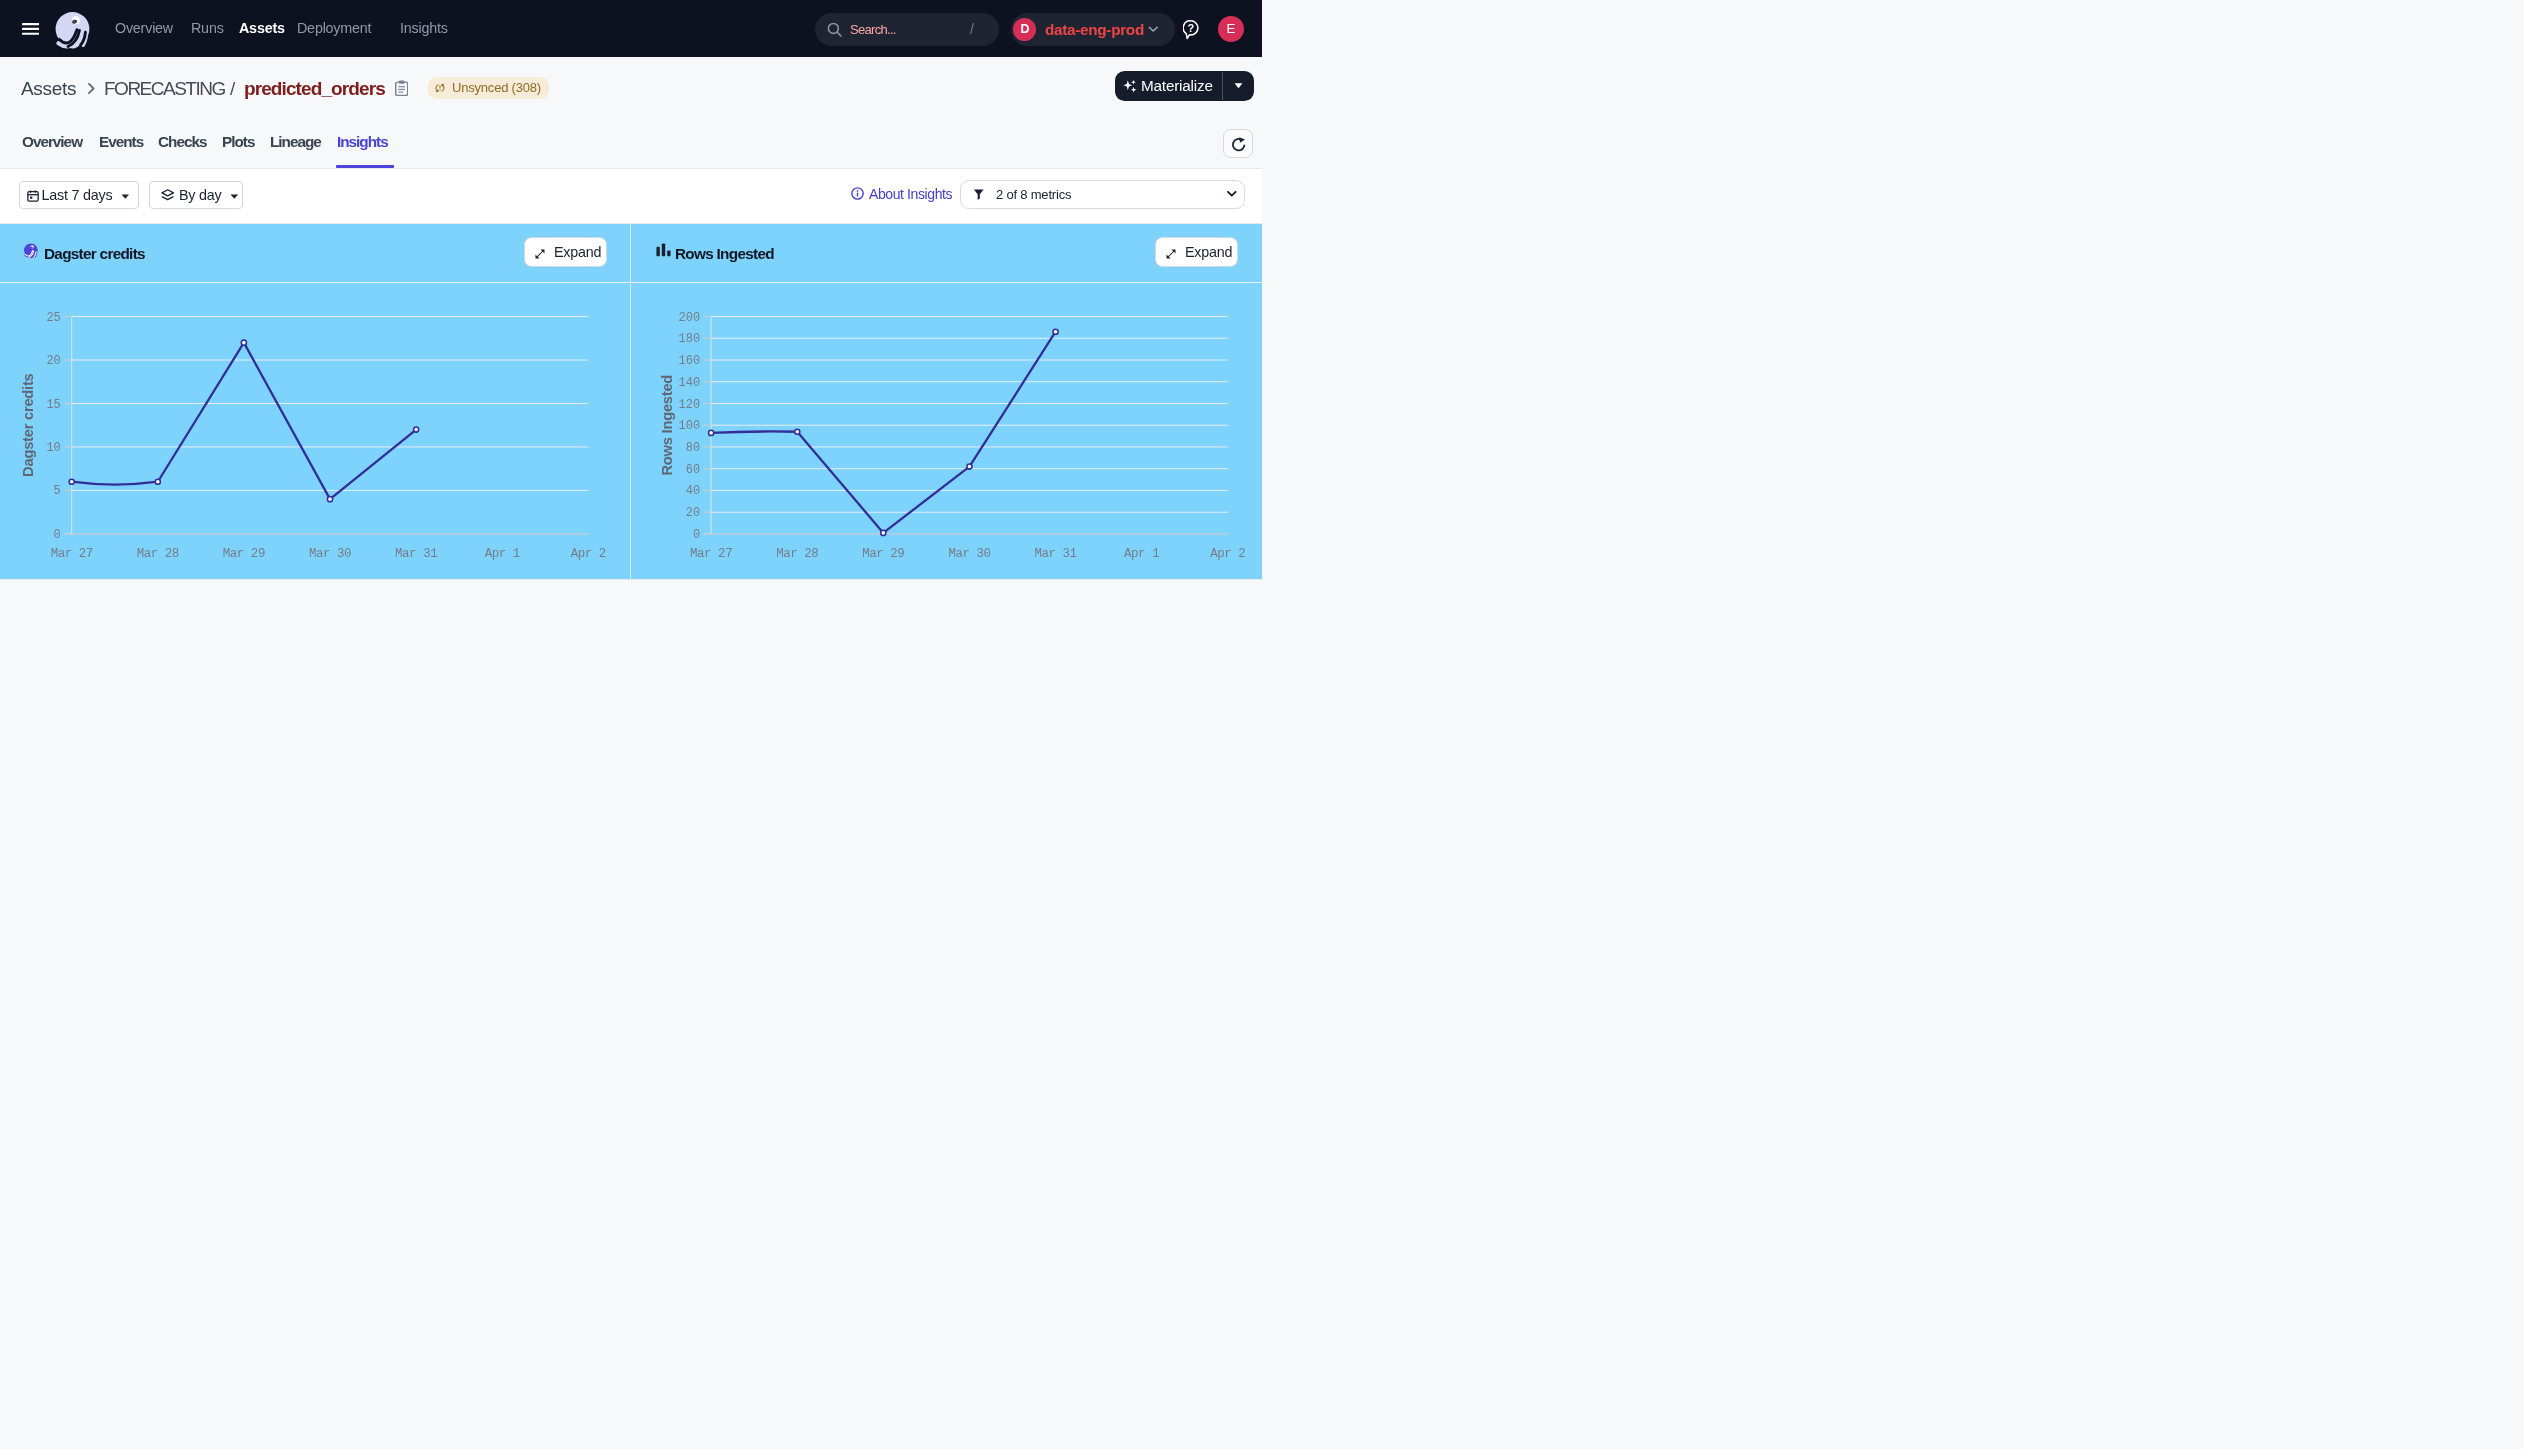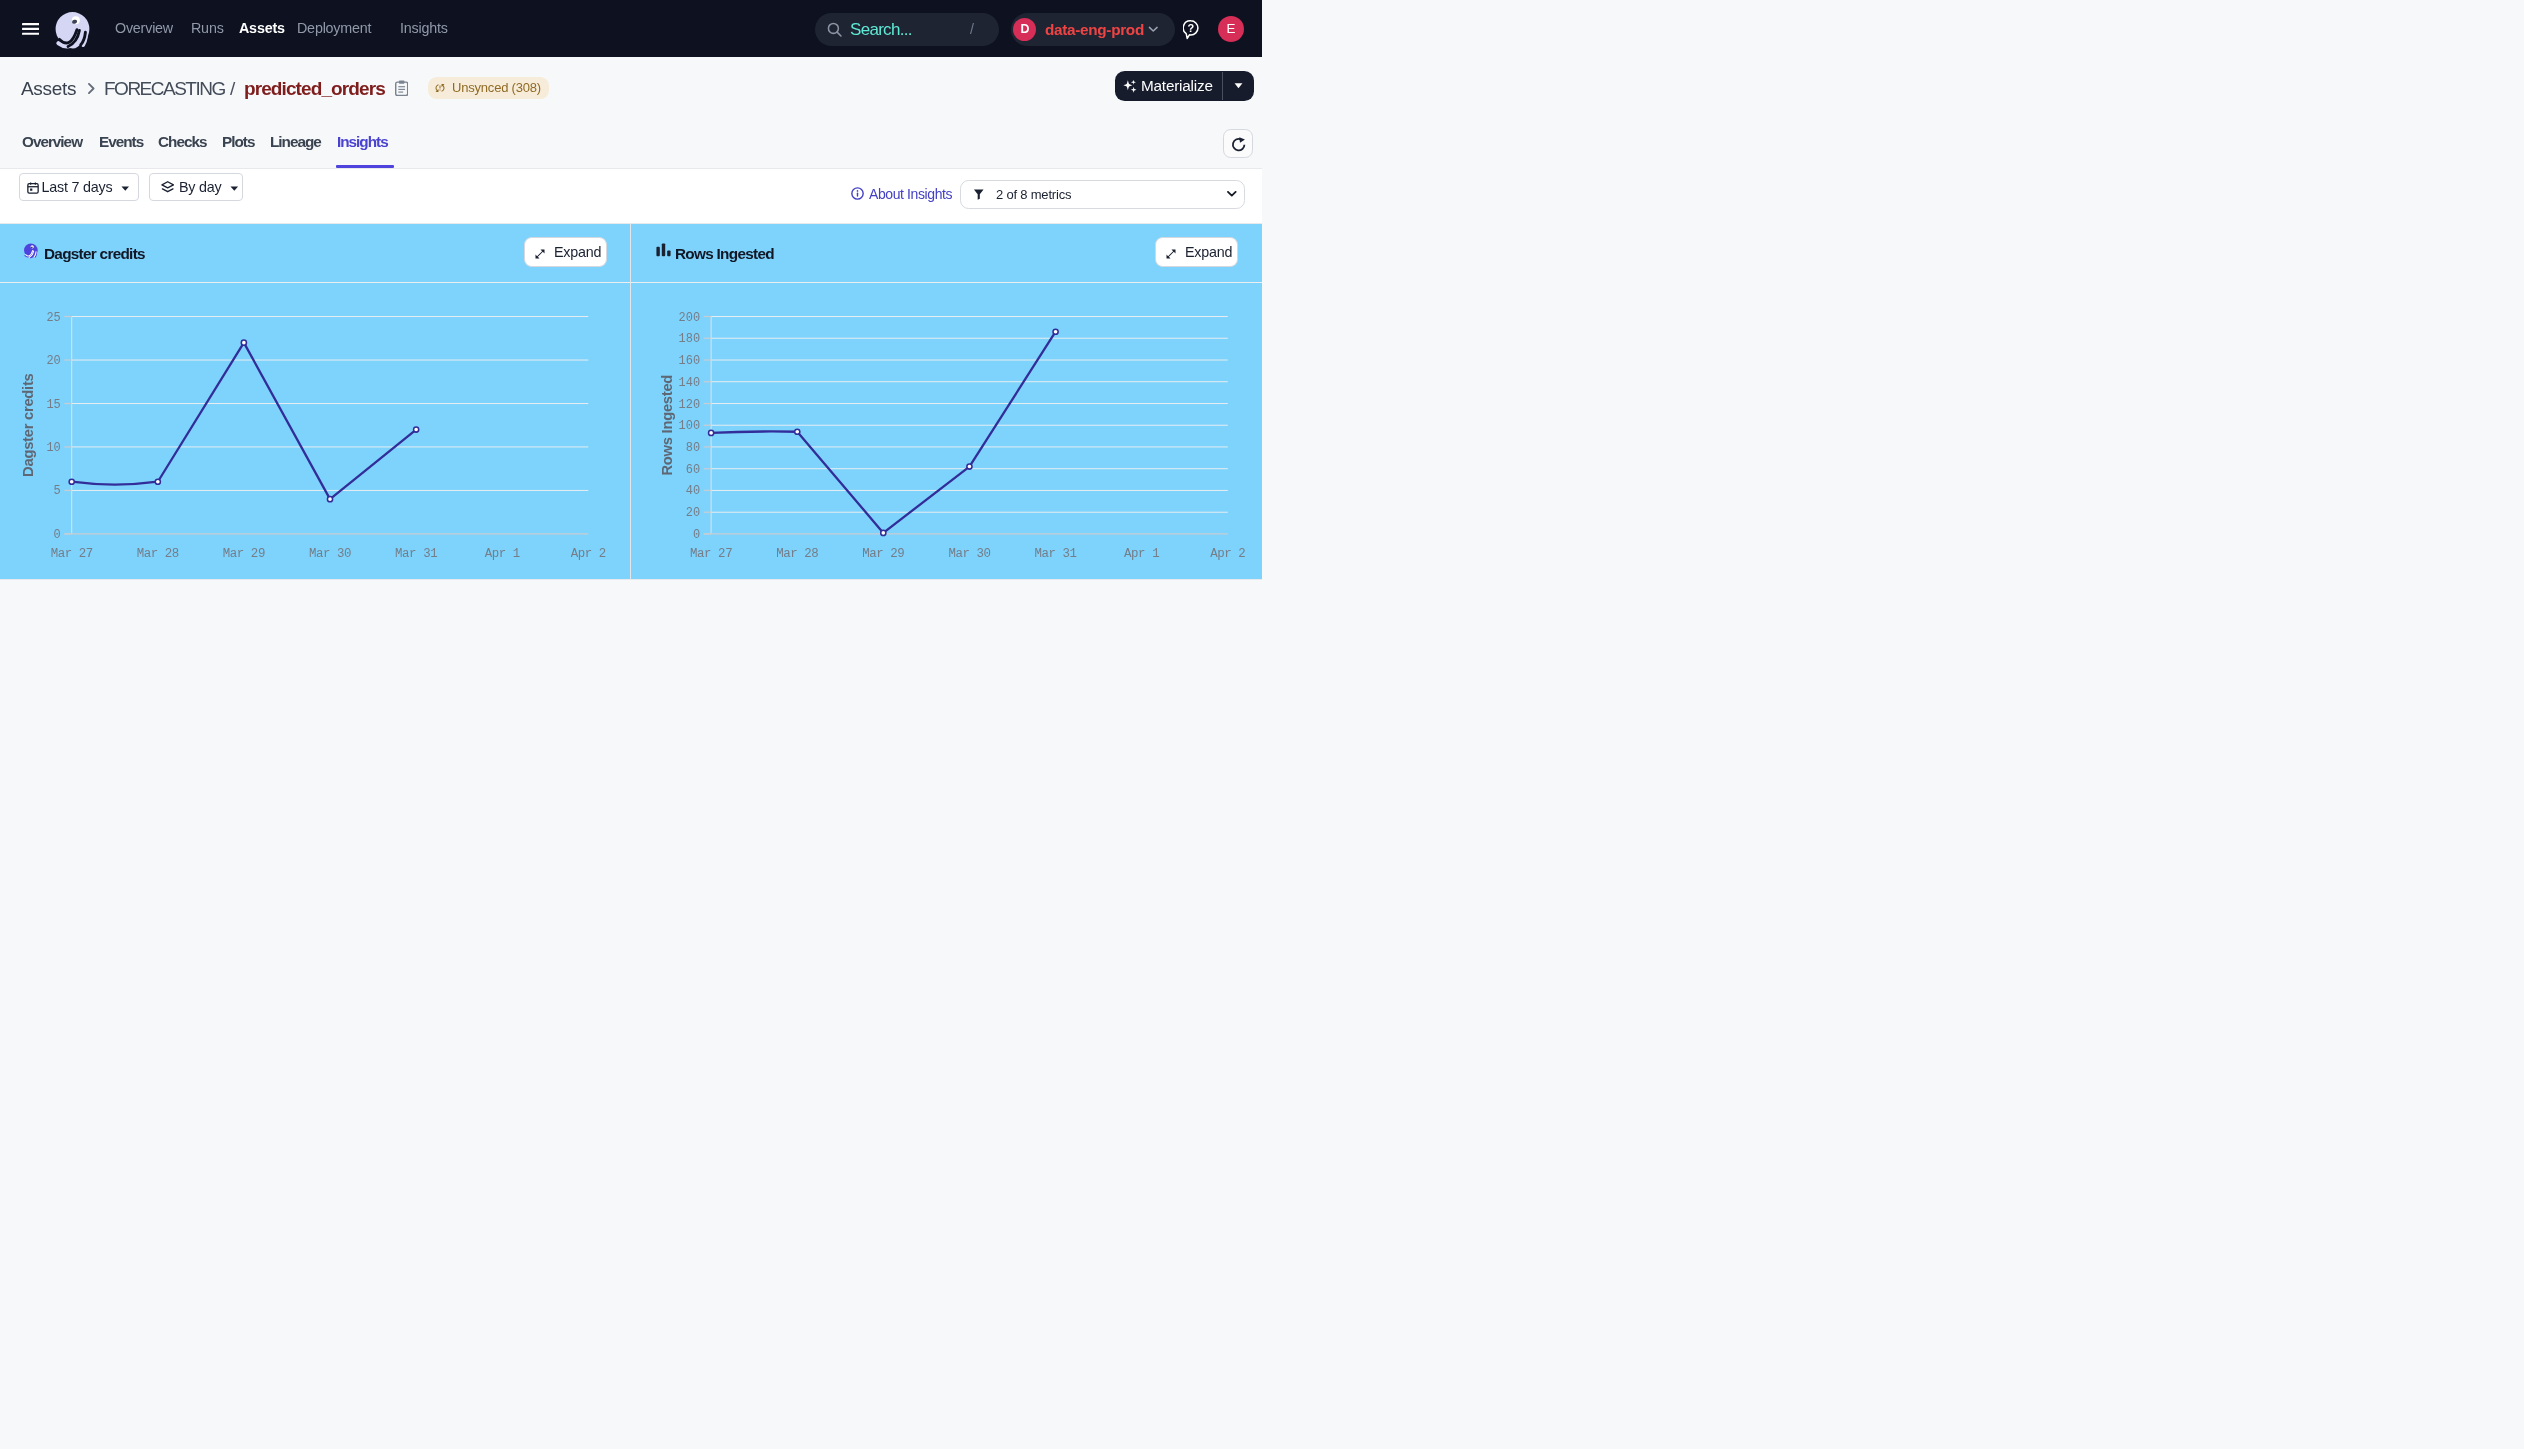--- a/index.html
+++ b/index.html
@@ -5,41 +5,41 @@
   * { margin:0; padding:0; box-sizing:border-box; }
   html,body { width:1262px; height:725px; overflow:hidden; }
   body { font-family:"Liberation Sans", sans-serif; background:#f7f8fa; position:relative; }
   .abs { position:absolute; }
 
   
   .nav { position:absolute; left:0; top:0; width:1262px; height:57px; background:#0d1120; }
   .nav-link { position:absolute; top:0; height:57px; line-height:57px; font-size:14.3px; font-weight:500; color:#9199a8; letter-spacing:-0.2px; }
   .nav-link.active { color:#ffffff; font-weight:700; }
   .searchbox { position:absolute; left:815px; top:13px; width:184px; height:33px; border-radius:16.5px; background:#1f2433; }
-  .searchbox .ph { position:absolute; left:35px; top:0; line-height:33px; font-size:17px; color:#5eead4; letter-spacing:-0.7px; }
+  .searchbox .ph { position:absolute; left:35px; top:0; line-height:33px; font-size:13px; color:#fca5a5; letter-spacing:-0.7px; }
   .searchbox .slash { position:absolute; left:155px; top:0; line-height:32px; font-size:14.3px; color:#717a8a; }
   .deppill { position:absolute; left:1011px; top:13px; width:164px; height:33px; border-radius:16.5px; background:#1f2433; }
   .deppill .avatar { position:absolute; left:2.4px; top:5px; width:23px; height:23px; border-radius:50%; background:#d62e56; color:#fff; font-size:12.4px; font-weight:700; text-align:center; line-height:23px; }
   .deppill .lbl { position:absolute; left:34px; top:0; line-height:33px; font-size:15.3px; font-weight:600; color:#ef4444; letter-spacing:-0.3px; }
   .eavatar { position:absolute; left:1218px; top:16px; width:26px; height:26px; border-radius:50%; background:#d62e56; color:#fff; font-size:13.4px; font-weight:500; text-align:center; line-height:26px; }
 
   
   .hdr { position:absolute; left:0; top:57px; width:1262px; height:112px; background:#f7f8fa; border-bottom:1px solid #e7e9ec; }
   .crumb { position:absolute; top:15px; height:33px; line-height:33px; font-size:19px; letter-spacing:-0.3px; }
   .badge { position:absolute; left:428px; top:19.6px; height:22.5px; border-radius:8.6px; background:#f7ecd9; color:#8f6b25; font-size:13px; line-height:22.5px; padding:0 8.1px 0 24px; letter-spacing:-0.2px; }
   .mtrl { position:absolute; left:1115px; top:14px; width:139px; height:30px; border-radius:9.6px; background:#171c2d; color:#fff; }
   .mtrl .txt { position:absolute; left:26px; top:0; line-height:29px; font-size:15.3px; color:#fff; letter-spacing:-0.2px;text-align:right; }
   .mtrl .div { position:absolute; left:107px; top:1px; width:1px; height:28px; background:#4a5060; }
   .tab { position:absolute; top:74px; height:21px; line-height:21px; font-size:15.3px; font-weight:600; color:#3a4350; letter-spacing:-1px; }
   .tab.active { color:#4a43cf; }
   .tab-underline { position:absolute; left:336px; top:108px; width:58px; height:2.9px; background:#4f43dd; border-radius:1px; }
 
   
   .filters { position:absolute; left:0; top:169px; width:1262px; height:55px; background:#ffffff; border-bottom:1px solid #e7e9ec; }
-  .fbtn { position:absolute; top:4px; height:28px; border:1px solid #d5d8de; border-radius:4px; background:#fff; font-size:14.3px; color:#1a2130; line-height:26px; letter-spacing:-0.2px; }
+  .fbtn { position:absolute; top:12px; height:28px; border:1px solid #d5d8de; border-radius:4px; background:#fff; font-size:14.3px; color:#1a2130; line-height:26px; letter-spacing:-0.2px; }
   .about { position:absolute; left:869px; top:16px; font-size:14px; color:#4340c4; line-height:19px; letter-spacing:-0.4px; }
   .metricsel { position:absolute; left:960px; top:10.5px; width:285px; height:29px; border:1px solid #d7dade; border-radius:8.6px; background:#fff; }
   .metricsel .txt { position:absolute; left:35px; top:0; line-height:28px; font-size:13px; color:#1a2130; letter-spacing:-0.2px; }
 
   
   .charts { position:absolute; left:0; top:224px; width:1262px; height:356px; background:#7dd3fc; border-bottom:1px solid #e7e9ec;padding-left:37px; }
   .vdiv { position:absolute; left:630px; top:0; width:1px; height:356px; background:#e3e5e9; }
   .ctitle { position:absolute; top:18px; height:23px; line-height:23px; font-size:15.3px; font-weight:700; color:#121726; letter-spacing:-0.7px; }
   .chead-border { position:absolute; left:0; top:58px; width:1262px; height:1px; background:#eceef0; }
   .expand { position:absolute; top:13.4px; width:83px; height:30px; border:1px solid #d5d8de; border-radius:7.7px; background:#fff; }

